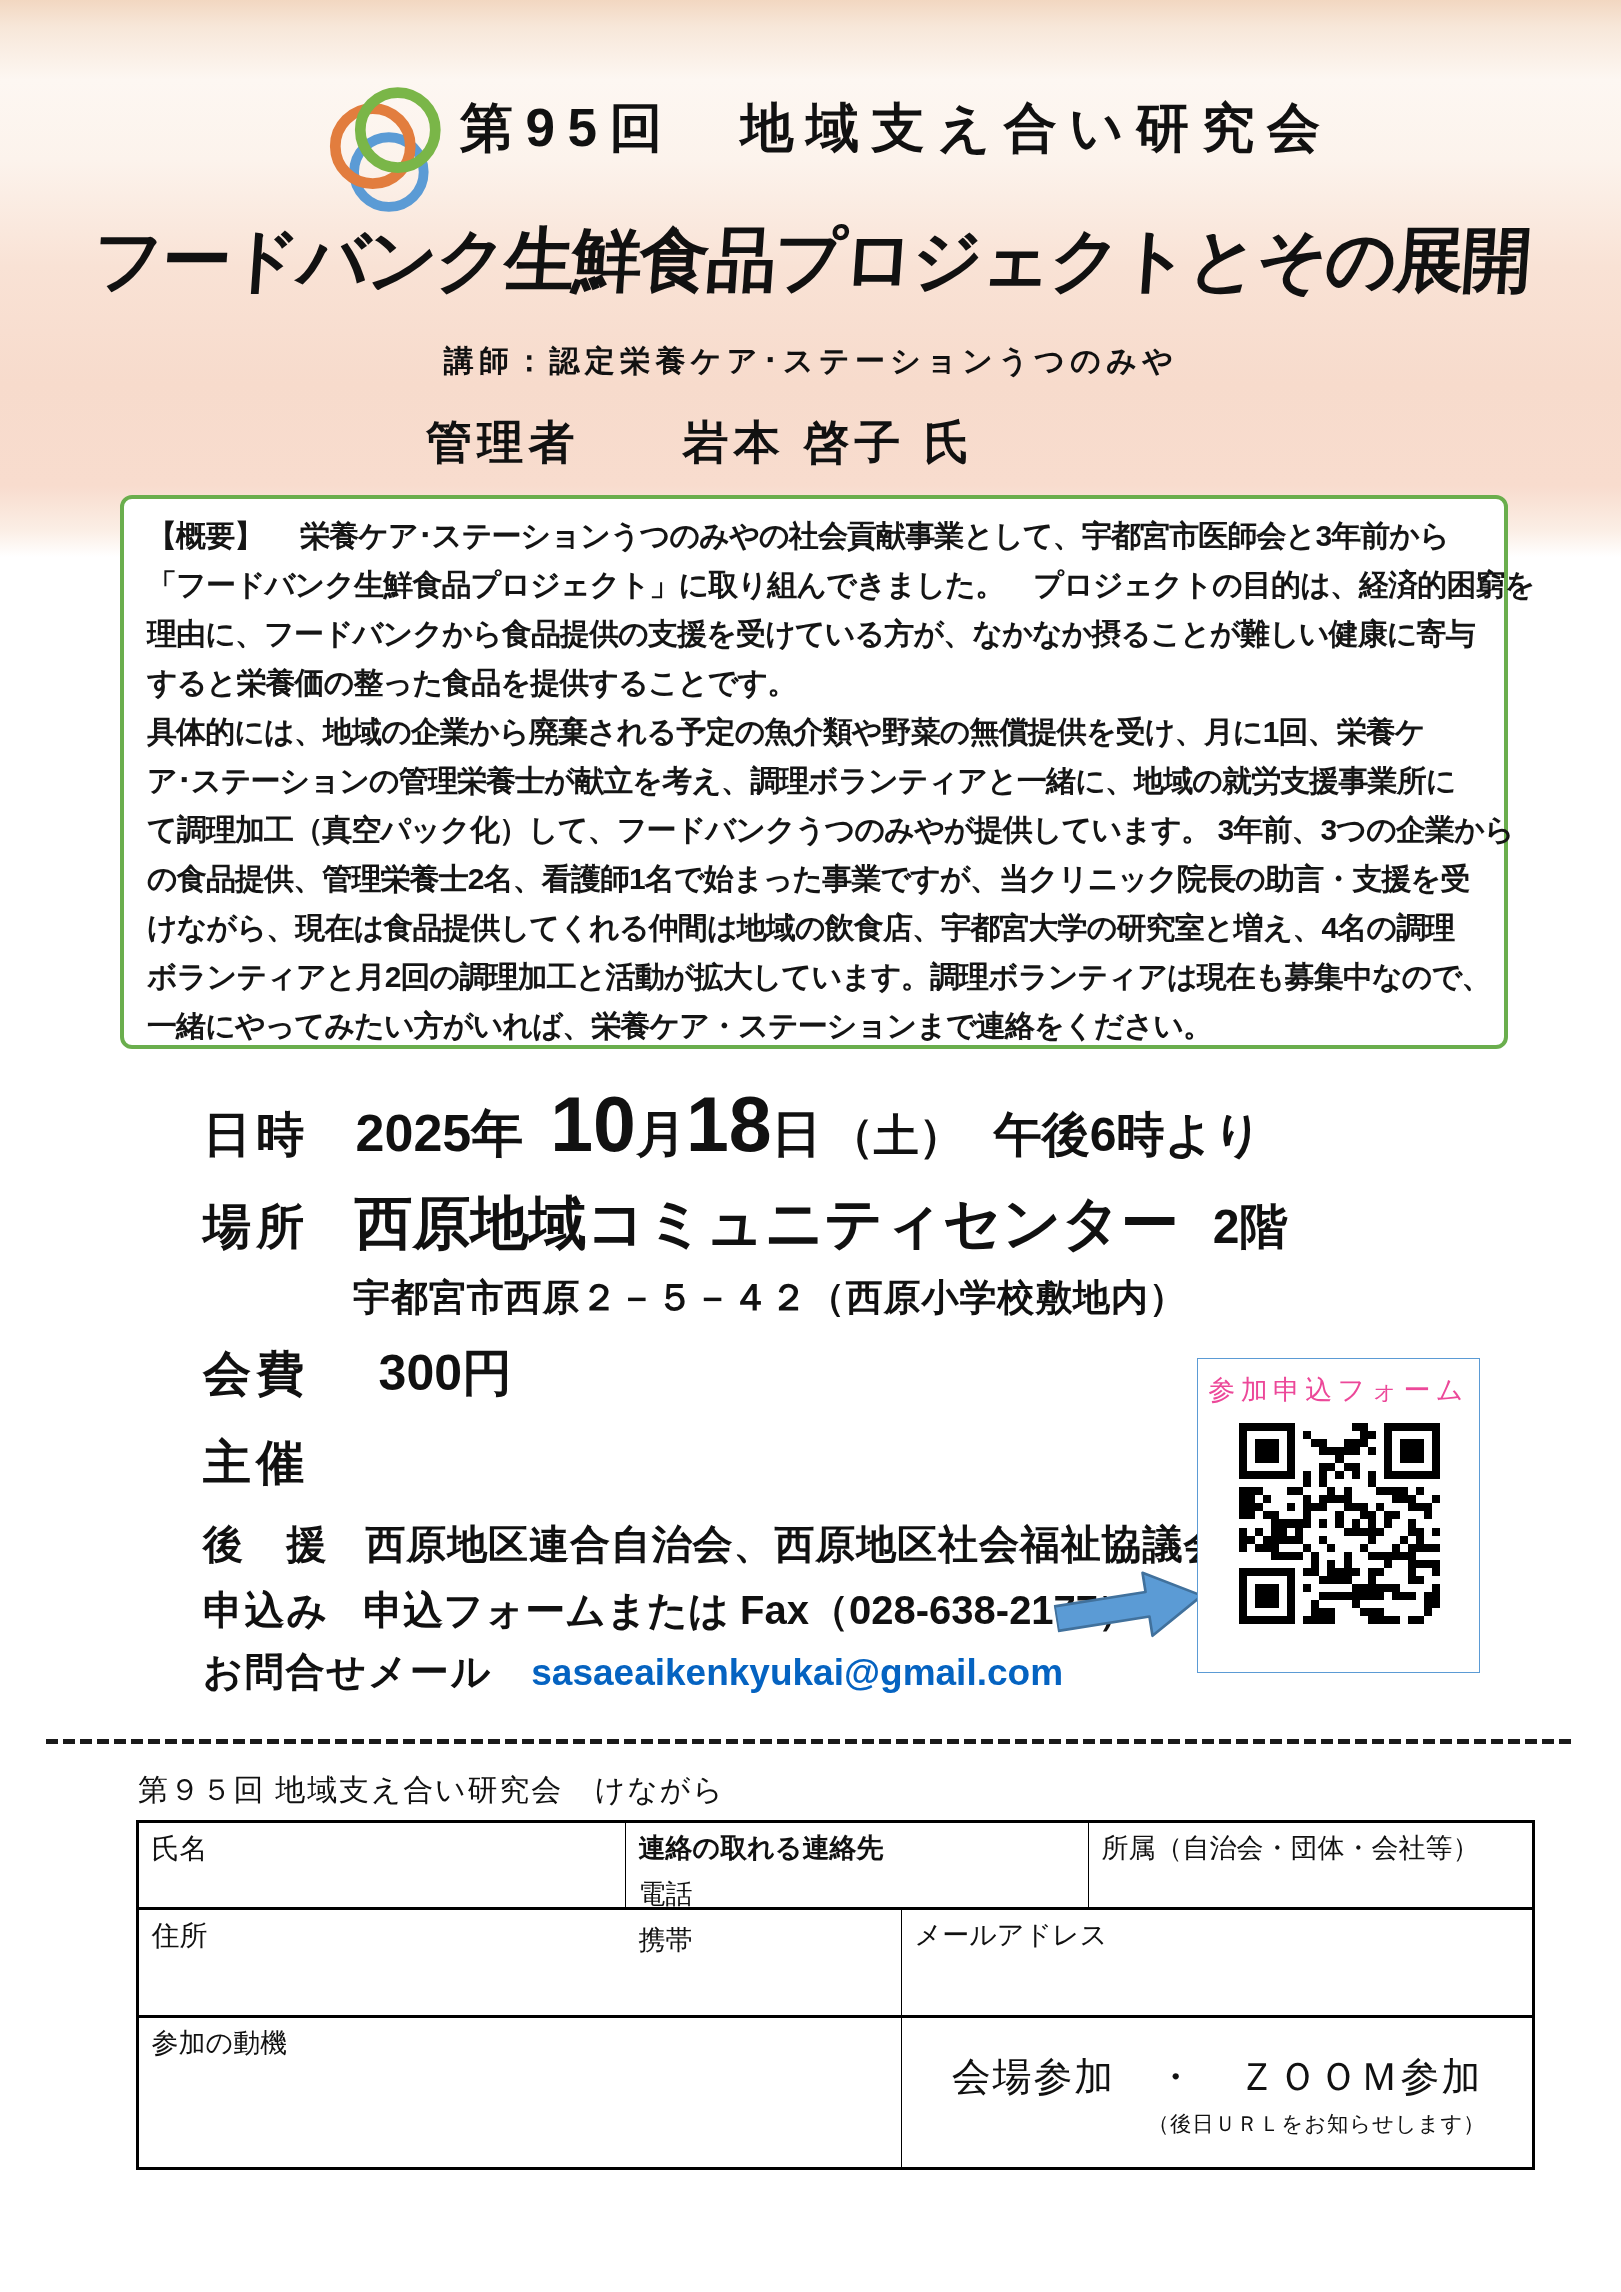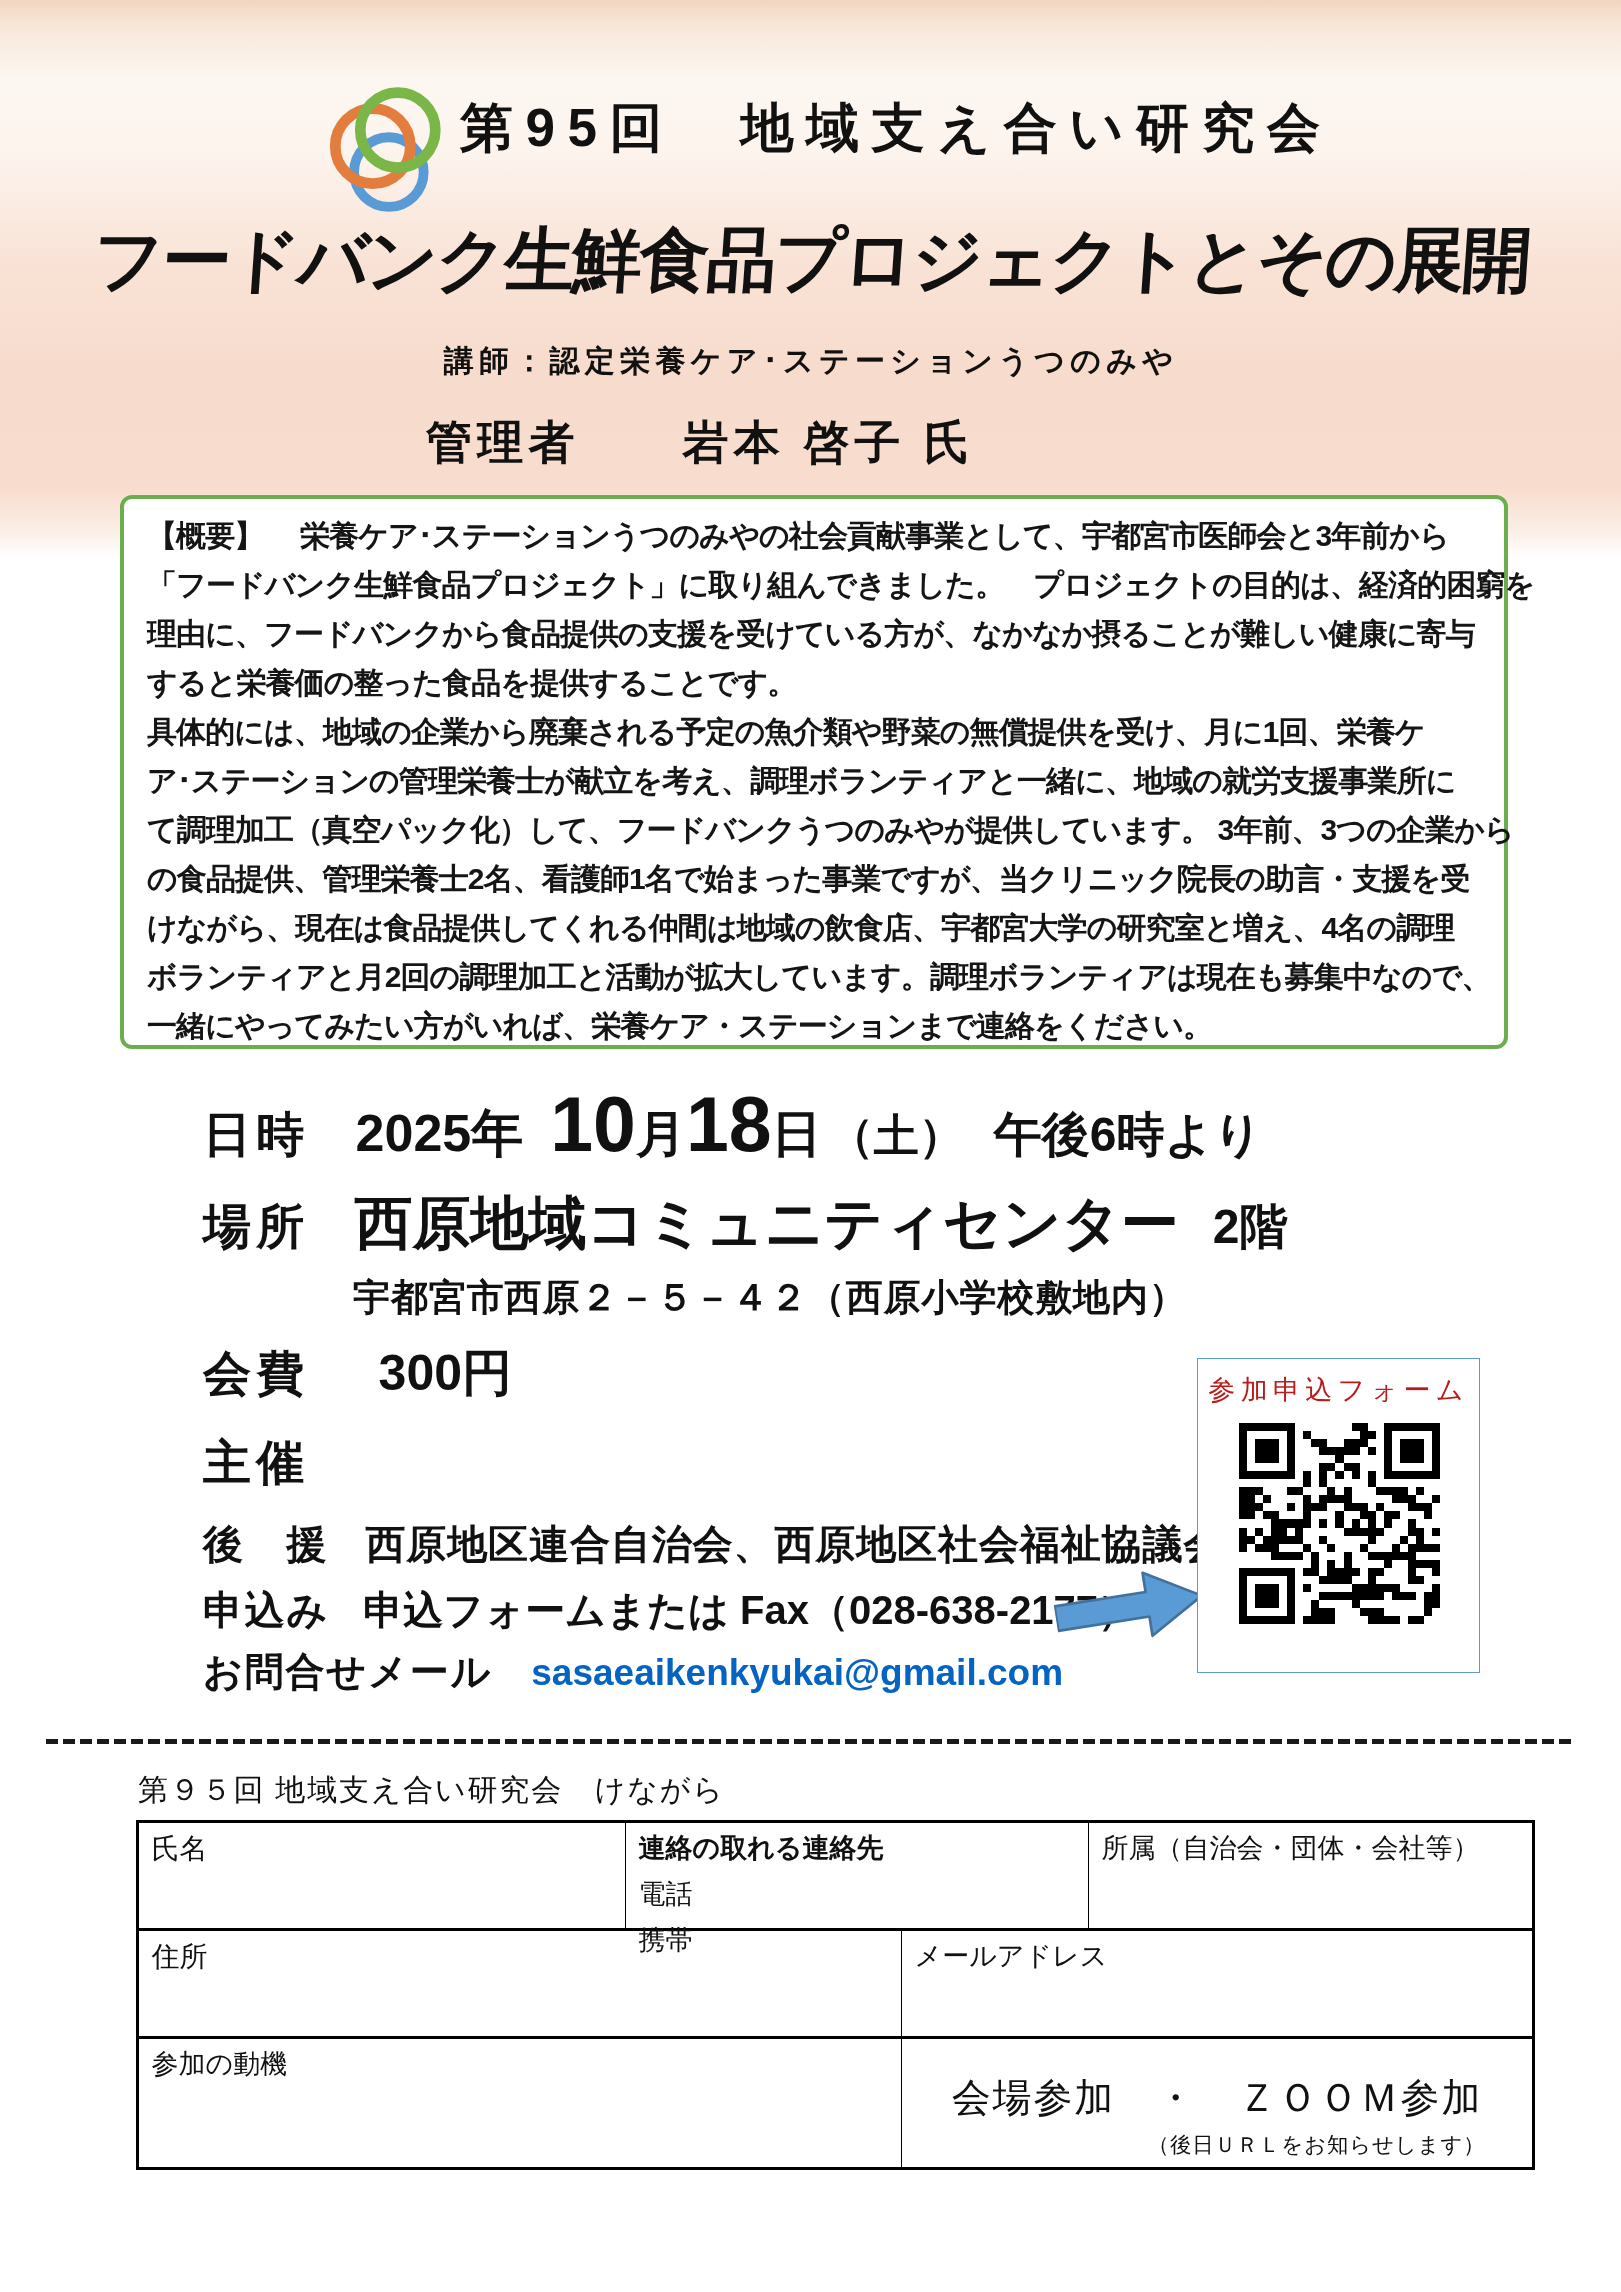--- a/index.html
+++ b/index.html
@@ -70,39 +70,39 @@
   .contact-email{font-size:37px;font-weight:600;margin-left:39px;color:#0563C1;cursor:pointer;}
   
   .arrow{position:absolute;left:1055px;top:1568px;transform:rotate(-9deg);}
   .qr-panel{
     position:absolute;left:1197px;top:1358px;width:283px;height:315px;
     box-sizing:border-box;border:1.8px solid #5B9BD5;background:#fff;
   }
   .qr-caption{
     margin-top:12.5px;text-align:center;
     font-family:"Liberation Serif","DejaVu Serif",serif;
-    font-size:27px;letter-spacing:5.3px;color:#b91c1c;
+    font-size:27px;letter-spacing:5.3px;color:#ec4899;
   }
   .qr-code{position:absolute;left:41px;top:64px;}
   
   .sep{
     position:absolute;left:46px;top:1739px;width:1526px;height:4.5px;
     background:repeating-linear-gradient(90deg,#1a1a1a 0 11.6px,transparent 11.6px 17px);
   }
   .form-title{
     position:absolute;left:138px;top:1770px;
     font-size:30px;font-weight:400;letter-spacing:1.8px;white-space:nowrap;
   }
   .ftable{
     position:absolute;left:136px;top:1820px;width:1399px;height:350px;
     box-sizing:border-box;border:3.6px solid #000;background:#fff;
     display:flex;flex-direction:column;
   }
   .ftr{display:flex;box-sizing:border-box;}
-  .tr1{height:108px;border-bottom:3.6px solid #000;}
+  .tr1{height:87px;border-bottom:3.6px solid #000;}
   .tr2{height:108px;border-bottom:3.6px solid #000;}
   .tr3{flex:1;}
   .fcell{box-sizing:border-box;padding:7.1px 12.5px;position:relative;}
   .bl{border-left:1.8px solid #000;}
   .c1a{flex:0 0 486px;}
   .c1b{flex:0 0 463px;}
   .c1c{flex:1;}
   .c2a{flex:0 0 762px;}
   .c2b{flex:1;}
   .serif-label{font-family:"Liberation Serif","DejaVu Serif",serif;font-size:28px;color:#111;}

